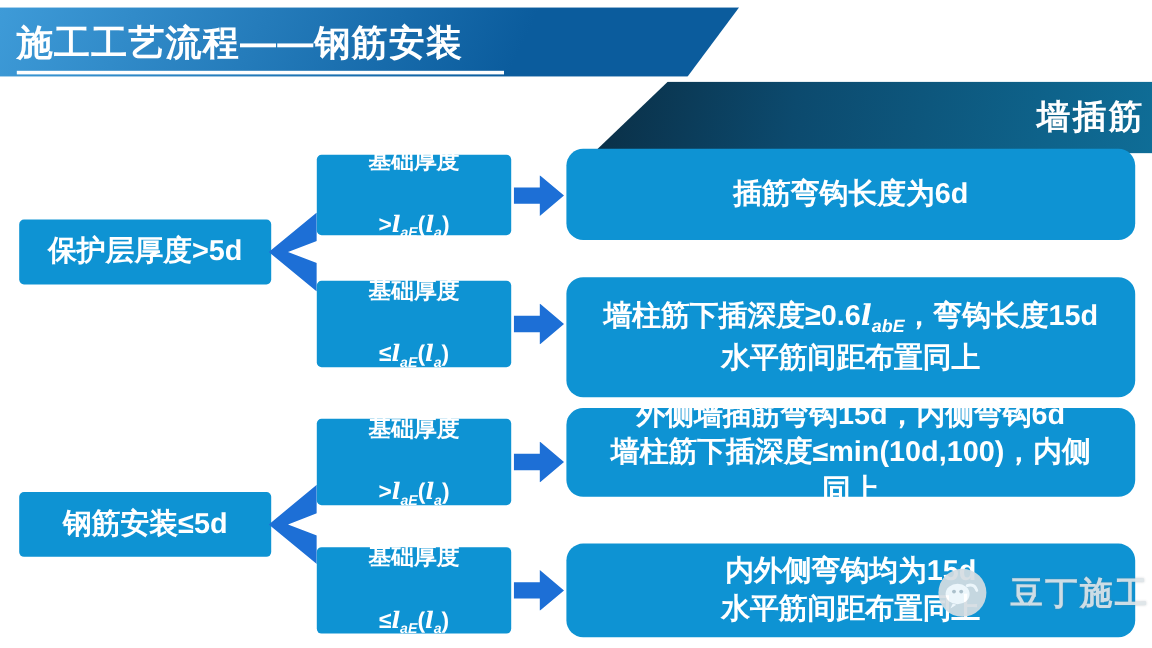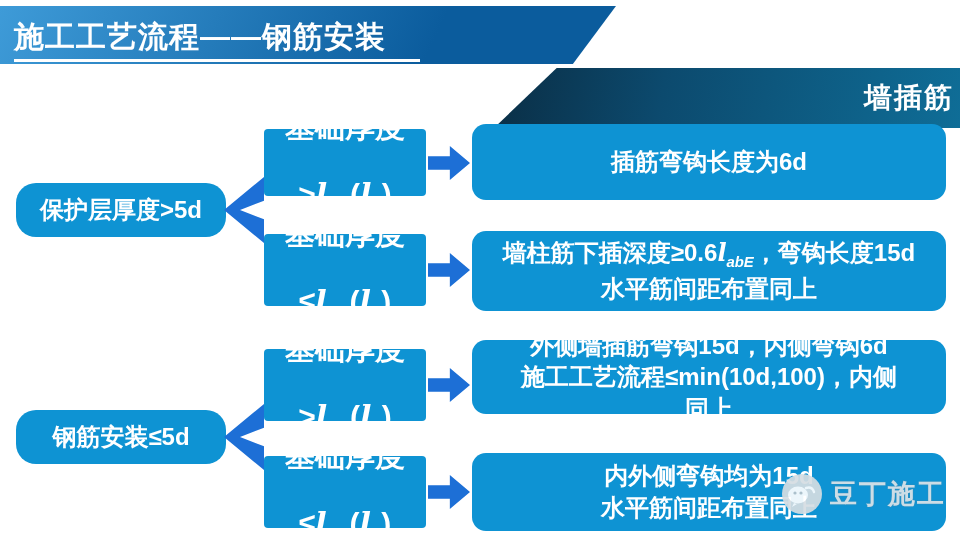--- a/index.html
+++ b/index.html
@@ -37,35 +37,35 @@
   }
   .ribbon-label{
     color:#ffffff;font-size:28px;font-weight:bold;padding-right:22px;letter-spacing:2px;
   }
   
   .fbox{
     position:absolute;background:var(--box_blue);color:#ffffff;font-weight:bold;
     display:flex;flex-direction:column;align-items:center;justify-content:center;
     text-align:center;border-radius:12px;line-height:1.32;
   }
-  .left-box{width:210px;height:54px;font-size:24px;border-radius:20px;}
-  .mid-box{width:162px;font-size:30px;border-radius:4px;gap:28px;}
+  .left-box{width:210px;height:54px;font-size:24px;border-radius:4px;}
+  .mid-box{width:162px;font-size:19px;border-radius:4px;gap:28px;}
   .right-box{width:474px;font-size:24px;border-radius:14px;padding:4px 6px;box-sizing:border-box;}
   .var{font-family:"DejaVu Serif",serif;font-style:italic;font-weight:bold;}
   sub{font-size:0.62em;font-style:italic;}
   
   .r-arrow{
     position:absolute;width:42px;height:34px;background:var(--arrow_blue);
     clip-path:polygon(0 30%,52% 30%,52% 0,100% 50%,52% 100%,52% 70%,0 70%);
   }
   .chevron{position:absolute;width:40px;height:66px;}
   .chevron svg{display:block;width:100%;height:100%;}
   
   .watermark{
-    position:absolute;left:780px;top:472px;display:flex;align-items:center;gap:6px;
+    position:absolute;left:780px;top:472px;display:flex;align-items:center;gap:18px;
     opacity:0.92;pointer-events:none;
   }
   .wm-icon{width:44px;height:44px;}
   .wm-text{color:#dde4e8;font-size:27px;font-weight:bold;letter-spacing:2px;
     text-shadow:0 0 2px rgba(120,130,140,.5);}
 </style>
 </head>
 <body>
 
 <div class="slide">
@@ -115,28 +115,28 @@
 
   <div class="r-arrow" style="left:428px;top:146px;"></div>
   <div class="r-arrow" style="left:428px;top:253px;"></div>
   <div class="r-arrow" style="left:428px;top:368px;"></div>
   <div class="r-arrow" style="left:428px;top:475px;"></div>
 
   <div class="fbox right-box" style="left:472px;top:124px;height:76px;">
     <span>插筋弯钩长度为6d</span>
   </div>
 
-  <div class="fbox right-box" style="left:472px;top:231px;height:80px;">
+  <div class="fbox right-box" style="left:472px;top:231px;height:100px;">
     <span><span>墙柱筋下插深度≥0.6</span><span class="var">l</span><sub>abE</sub><span>，弯钩长度15d</span></span>
     <span>水平筋间距布置同上</span>
   </div>
 
   <div class="fbox right-box" style="left:472px;top:340px;height:74px;">
     <span>外侧墙插筋弯钩15d，内侧弯钩6d</span>
-    <span>施工工艺流程≤min(10d,100)，内侧</span>
+    <span>墙柱筋下插深度≤min(10d,100)，内侧</span>
     <span>同上</span>
   </div>
 
   <div class="fbox right-box" style="left:472px;top:453px;height:78px;">
     <span>内外侧弯钩均为15d</span>
     <span>水平筋间距布置同上</span>
   </div>
 
   <div class="watermark">
     <svg class="wm-icon" viewBox="0 0 44 44" aria-hidden="true">

